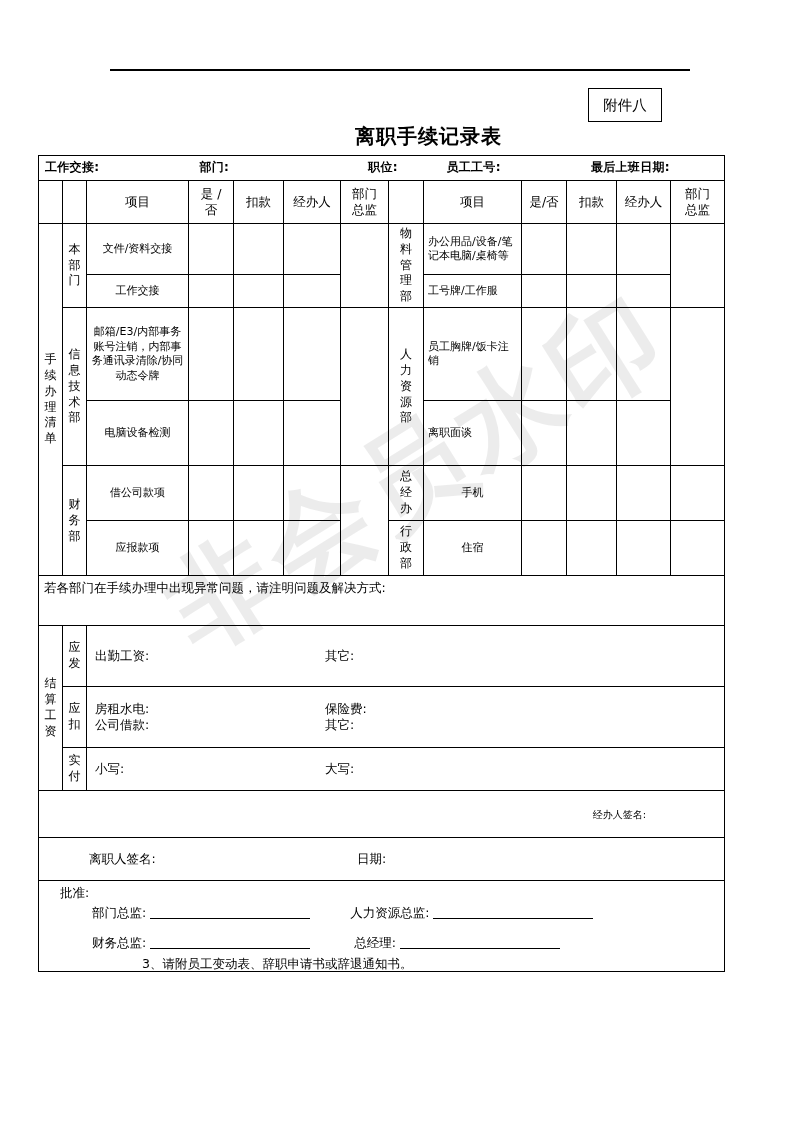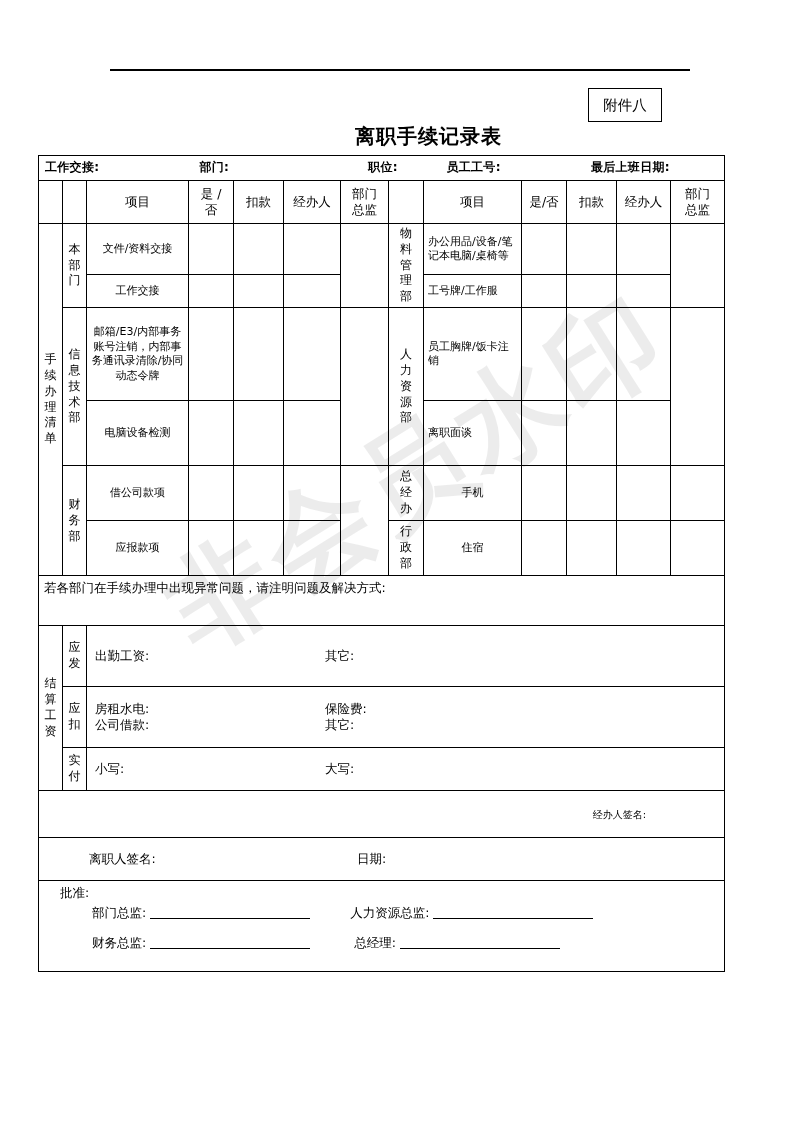--- a/index.html
+++ b/index.html
@@ -510,16 +510,17 @@
           <span class="gap" style="width:36px"></span>
           <span>总经理:</span>
           <span class="sig"></span>
         </div>
       </td>
     </tr>
   </tbody>
     </table>
 
   <div class="notes">
+    <div class="n-indent">3、请附员工变动表、辞职申请书或辞退通知书。</div>
   </div>
 
 
 </div>
 
 </body></html>

